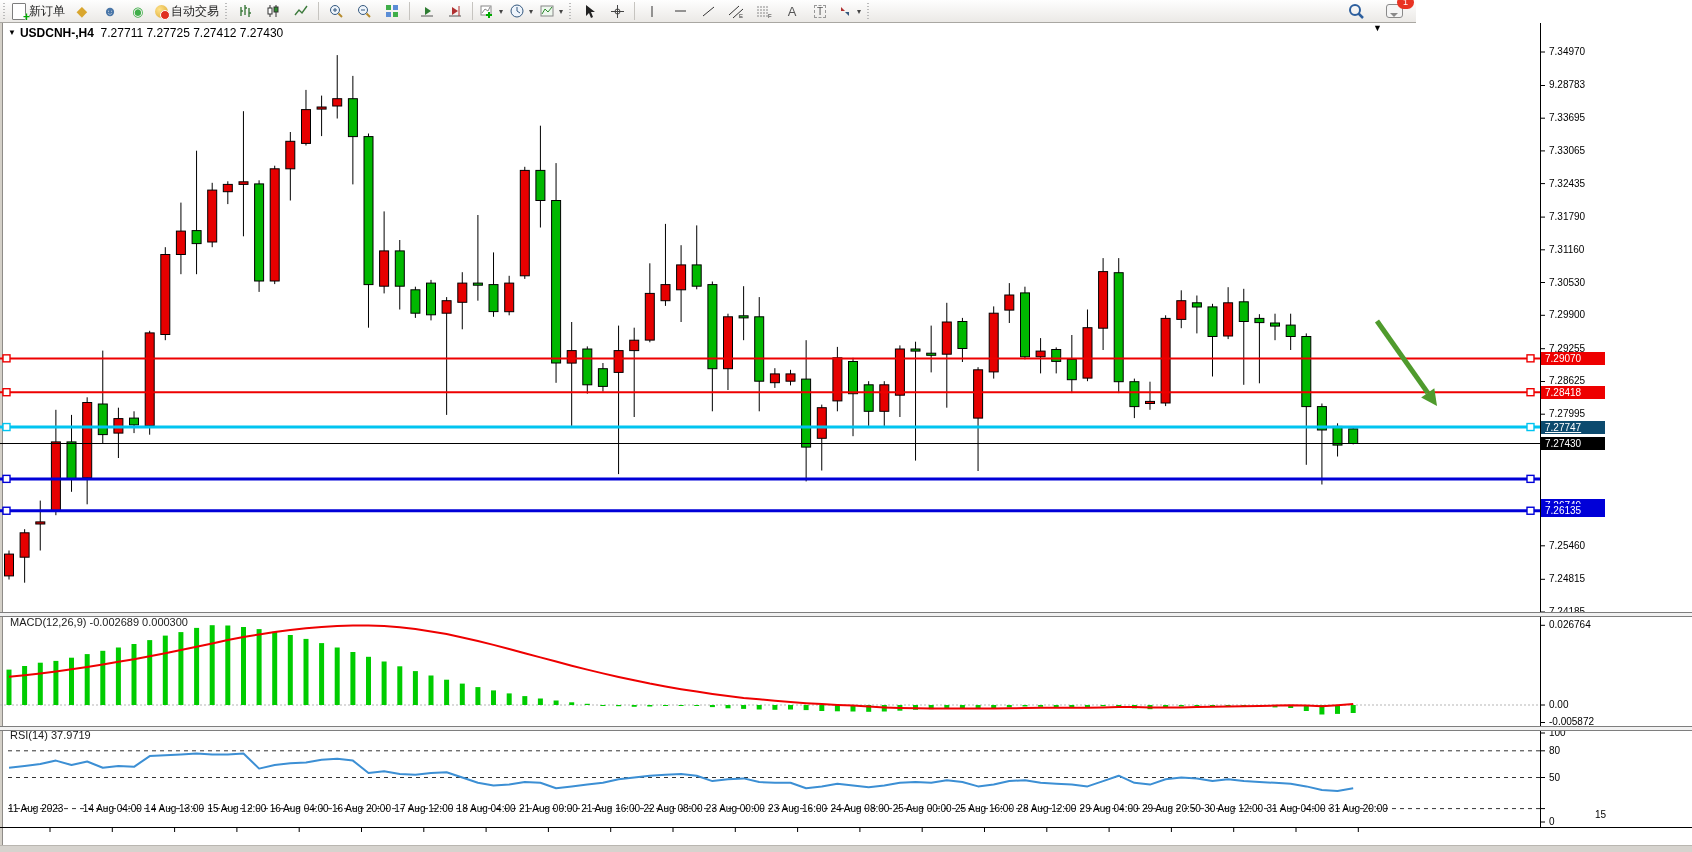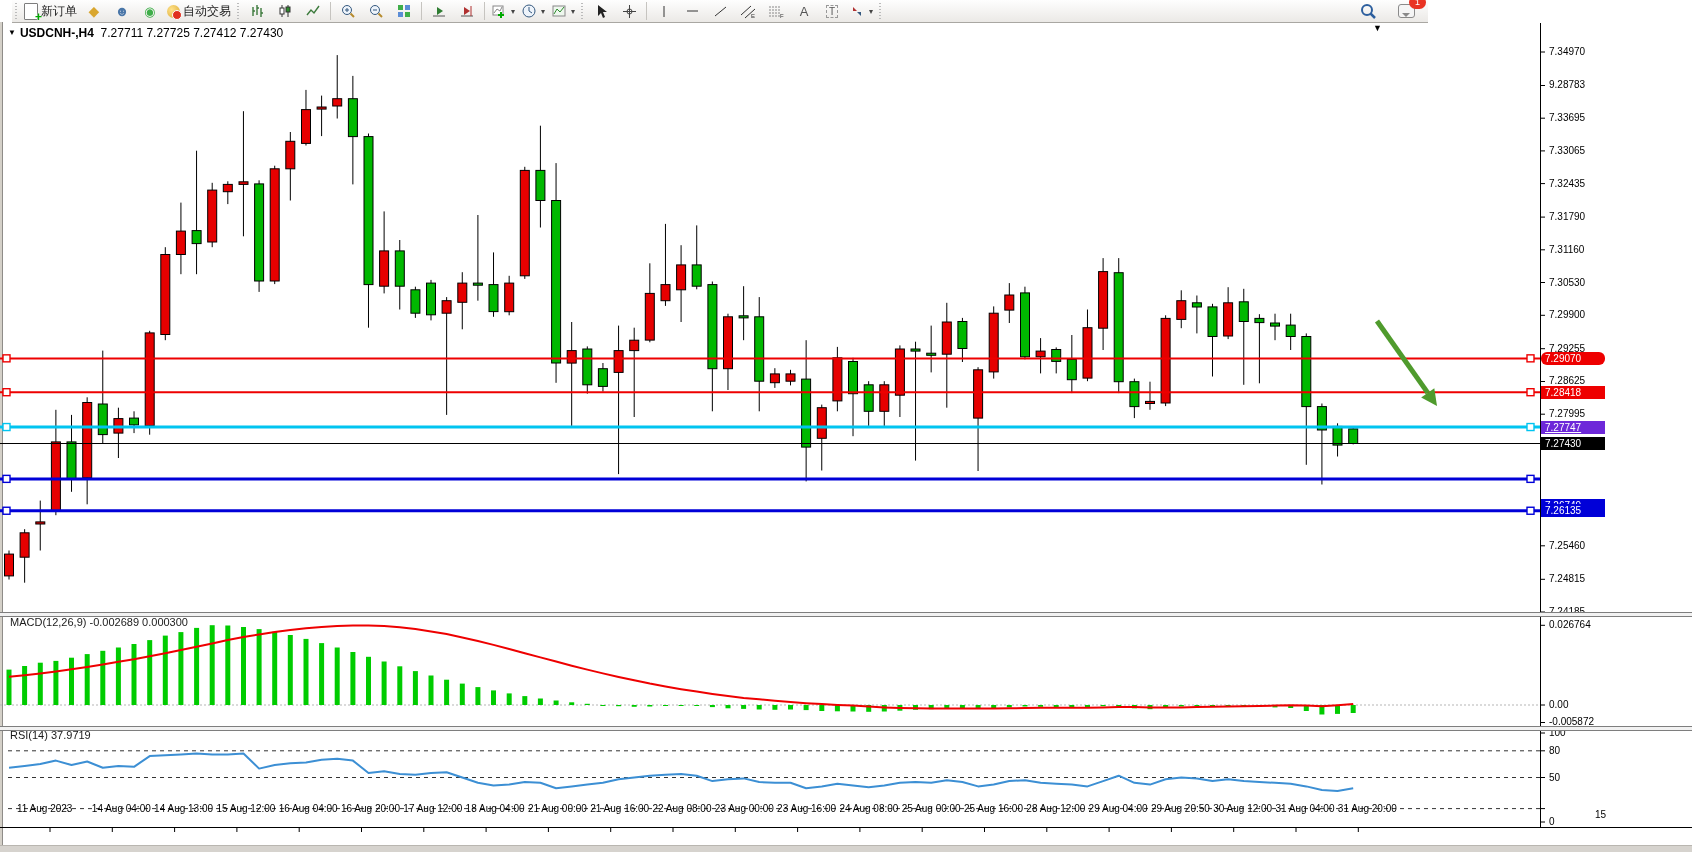--- a/index.html
+++ b/index.html
@@ -1,20 +1,20 @@
 <!DOCTYPE html>
 <html><head>
 <meta charset="utf-8">
 <style>
   html,body{margin:0;padding:0;}
   body{width:1692px;height:852px;overflow:hidden;background:#d6d3ce;
        font-family:"Liberation Sans", sans-serif; -webkit-font-smoothing:antialiased;}
   #root{position:relative;width:1692px;height:852px;background:#fff;}
   
-  #toolbar{position:absolute;left:12px;top:0;width:1416px;height:22px;
+  #toolbar{position:absolute;left:0;top:0;width:1416px;height:22px;
     background:linear-gradient(#fefefe,#ebe9e6);border-bottom:1px solid #a9a7a2;
     display:flex;align-items:center;font-size:12px;color:#222;z-index:50;}
   .grip{width:5px;height:16px;margin:0 2px;
     background-image:repeating-linear-gradient(#bbb 0 1px,transparent 1px 3px);
     background-size:2px 100%;background-repeat:repeat-y;background-position:1px 0;}
   .sep{width:1px;height:18px;background:#c6c4c0;margin:0 3px;}
   .tbtn{height:20px;min-width:22px;padding:0 2px;display:flex;align-items:center;justify-content:center;
     gap:3px;border:1px solid transparent;border-radius:2px;cursor:default;}
   .tbtn .cn{font-size:12px;white-space:nowrap;}
   .caret{font-size:8px;color:#444;margin-left:1px;}
@@ -31,21 +31,21 @@
   #axisline{position:absolute;left:1540px;top:23px;width:1px;height:804px;background:#000;z-index:5;}
   #timetopline{position:absolute;left:0;top:827px;width:1692px;height:1px;background:#000;}
   #bottomstrip{position:absolute;left:0;top:845px;width:1692px;height:7px;background:#d6d3ce;border-top:1px solid #b9b6b0;}
   #chart-title{position:absolute;left:8px;top:26px;font-size:12px;color:#000;z-index:10;}
   #chart-title .tri{font-size:8px;vertical-align:2px;margin-right:4px;}
   #shift-marker{position:absolute;left:1373px;top:23px;font-size:9px;color:#000;z-index:10;}
   .panelabel{position:absolute;left:10px;font-size:11px;color:#1a1a1a;z-index:10;}
   .ptick{position:absolute;left:1549px;font-size:10px;color:#000;white-space:nowrap;z-index:6;}
   .tag{position:absolute;left:1541px;width:60px;height:13px;font-size:10px;line-height:13px;
     color:#fff;padding-left:4px;z-index:8;}
-  .tlabel{position:absolute;top:803px;font-size:10px;color:#000;white-space:nowrap;transform:translateX(-50%);z-index:6;margin-left:9px;}
+  .tlabel{position:absolute;top:803px;font-size:10px;color:#000;white-space:nowrap;transform:translateX(-50%);z-index:6;}
   svg{position:absolute;left:0;top:0;z-index:4;}
   
   .ic{display:inline-block;position:relative;}
   .doc{width:12px;height:15px;background:#fff;border:1px solid #7d7d7d;border-radius:1px;}
   .doc:after{content:"+";position:absolute;right:-5px;bottom:-5px;color:#0a0;font-weight:bold;font-size:12px;
     text-shadow:0 0 2px #fff;}
   .ycircle{width:13px;height:13px;border-radius:50%;background:radial-gradient(circle at 35% 35%,#ffe28a,#d9a62e);position:relative;}
   .ycircle:after{content:"";position:absolute;right:-2px;bottom:-2px;width:8px;height:8px;border-radius:50%;
     background:#e03020;border:1px solid #fff;}
   .bubble{width:15px;height:12px;border:1px solid #8a8a8a;border-radius:3px;background:#f5f5f5;position:relative;}
@@ -600,23 +600,23 @@
       <div class="ptick" style="top: 211.118px;">7.31790</div>
       <div class="ptick" style="top: 243.83px;">7.31160</div>
       <div class="ptick" style="top: 276.543px;">7.30530</div>
       <div class="ptick" style="top: 309.255px;">7.29900</div>
       <div class="ptick" style="top: 342.746px;">7.29255</div>
       <div class="ptick" style="top: 375.458px;">7.28625</div>
       <div class="ptick" style="top: 408.17px;">7.27995</div>
       <div class="ptick" style="top: 539.797px;">7.25460</div>
       <div class="ptick" style="top: 573.288px;">7.24815</div>
       <div class="ptick" style="top: 606px;">7.24185</div>
-      <div class="tag" style="top: 351.852px; background: rgb(238, 0, 0); border-radius: 6px;">7.29070</div>
+      <div class="tag" style="top: 351.852px; background: rgb(238, 0, 0);">7.29070</div>
       <div class="tag" style="top: 385.706px; background: rgb(238, 0, 0);">7.28418</div>
-      <div class="tag" style="top: 420.547px; background: #6d28d9; text-decoration: underline;">7.27747</div>
+      <div class="tag" style="top: 420.547px; background: #0c4a6e; text-decoration: underline;">7.27747</div>
       <div class="tag" style="top: 437.007px; background: rgb(0, 0, 0); color: rgb(255, 255, 255);">7.27430</div>
       <div class="tag" style="top: 499px; background: rgb(0, 0, 216);">7.26749</div>
       <div class="tag" style="top: 504.249px; background: rgb(0, 0, 216);">7.26135</div>
       <div class="ptick" style="top: 619.324px;">0.026764</div>
       <div class="ptick" style="top: 699px;">0.00</div>
       <div class="ptick" style="top: 716.481px;">-0.005872</div>
       <div class="ptick" style="top: 727px;">100</div>
       <div class="ptick" style="top: 744.8px;">80</div>
       <div class="ptick" style="top: 771.5px;">50</div>
       <div class="ptick" style="top: 809px; margin-left: 46px;">15</div>

